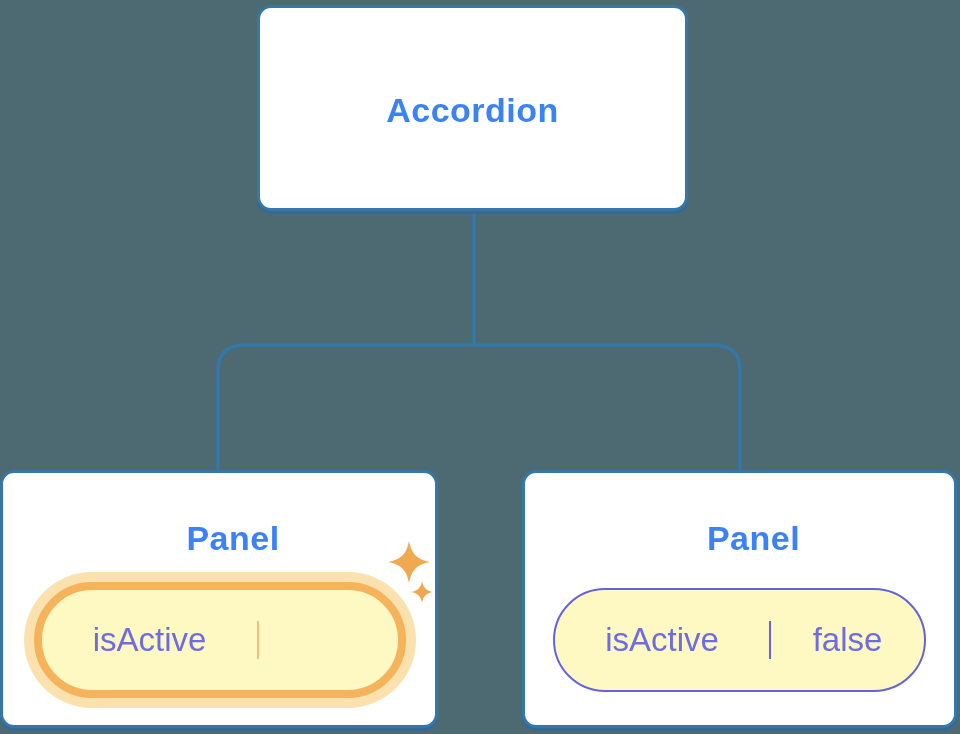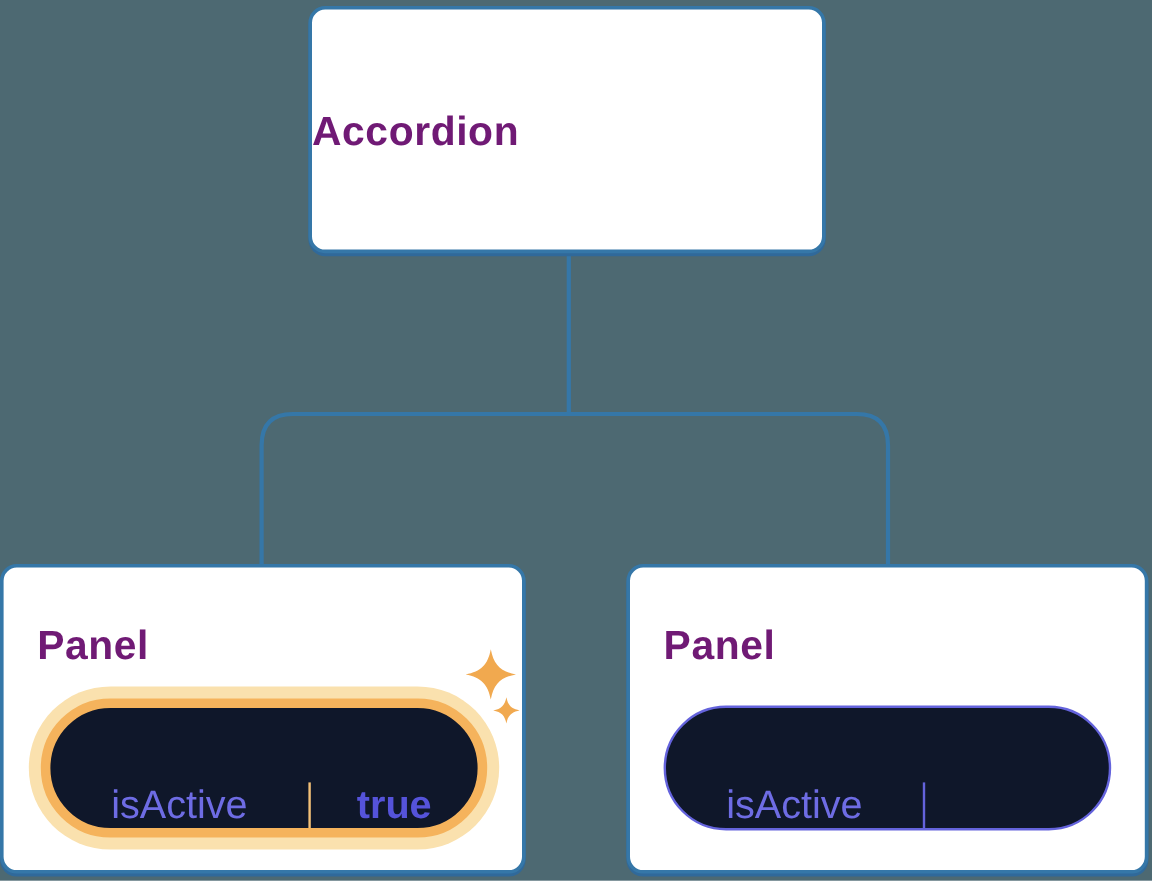--- a/index.html
+++ b/index.html
@@ -24,39 +24,39 @@
     border-radius: 14px;
     box-shadow: 0 2.5px 0 #30699A;
     z-index: 1;
     box-sizing: border-box;
   }
   .node-root { left: 257px; top: 5px; width: 431px; height: 206px; }
   .node-panel-left  { left: 0px;   top: 470px; width: 438px; height: 258px; }
   .node-panel-right { left: 522px; top: 470px; width: 435px; height: 258px; }
   .node-title {
     display: block;
-    text-align: left;
-    color: #701a75;
+    text-align: center;
+    color: #3b82f6;
     font-weight: 600;
     font-size: 34px;
     letter-spacing: 0.5px;
   }
   .node-root .node-title {
     position: absolute;
     left: 0; right: 0; top: 83px;
   }
   .panel-title {
     position: absolute;
     left: 0; right: 0; top: 46px; margin-left: 28px;
   }
   .pill {
     position: absolute;
     display: flex;
-    align-items: flex-end;
-    background: #0f172a;
+    align-items: center;
+    background: #fef9c3;
     border-radius: 999px;
     box-sizing: border-box;
     overflow: hidden;
   }
   .pill-active {
     left: 31px; top: 109px;
     width: 372px; height: 116px;
     border: 8px solid #F5B35C;
     box-shadow: 0 0 0 10px #FAE1AE;
   }
@@ -96,30 +96,30 @@
 
   <div class="node node-root">
     <span class="node-title">Accordion</span>
   </div>
 
   <div class="node node-panel-left">
     <span class="node-title panel-title">Panel</span>
 
     <div class="pill pill-active">
       <div class="pill-cell cell-name">isActive</div>
-      <div class="pill-cell cell-value">true</div>
     </div>
 
     <svg class="sparkles" viewBox="0 0 52 68" xmlns="http://www.w3.org/2000/svg">
       <path fill="#F1A94F" d="M25 3 C27.5 16 33 21.5 46 24 C33 26.5 27.5 32 25 45 C22.5 32 17 26.5 4 24 C17 21.5 22.5 16 25 3 Z"></path>
       <path fill="#F1A94F" d="M38 43 C39.3 49.8 42.2 52.7 49 54 C42.2 55.3 39.3 58.2 38 65 C36.7 58.2 33.8 55.3 27 54 C33.8 52.7 36.7 49.8 38 43 Z"></path>
     </svg>
   </div>
 
   <div class="node node-panel-right">
     <span class="node-title panel-title">Panel</span>
 
     <div class="pill pill-inactive">
       <div class="pill-cell cell-name">isActive</div>
+      <div class="pill-cell cell-value">false</div>
     </div>
   </div>
 
 </div>
 
 </body></html>

